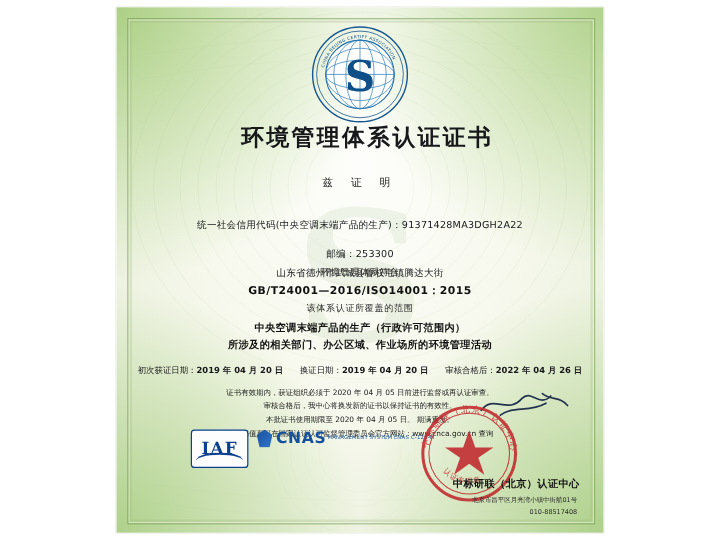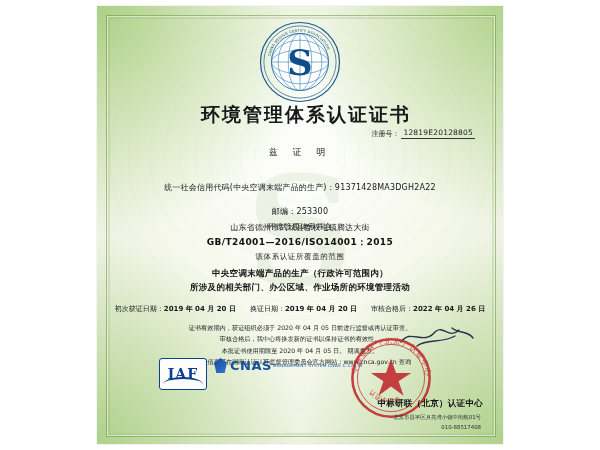--- a/index.html
+++ b/index.html
@@ -350,24 +350,20 @@
         </g>
         <text x="50" y="66" text-anchor="middle" font-family="DejaVu Serif, serif" font-size="42" font-weight="bold" fill="#0f4f87">S</text>
         <path id="arcpath" d="M14 50 A36 36 0 0 1 86 50" fill="none"></path>
         <text font-family="DejaVu Sans, sans-serif" font-size="4.2" fill="#0f4f87" letter-spacing="0.4">
           <textPath href="#arcpath" startOffset="6%">CHINA BEIJING CERTIFY ASSOCIATION</textPath>
         </text>
       </svg>
 
       <div class="main-title">环境管理体系认证证书</div>
 
-      <div class="cert-no-row">
-        <span class="cert-no-label">注册号：</span>
-        <span class="cert-no-value">12819E20128805</span>
-      </div>
 
       <div class="hereby">兹 证 明</div>
 
       <div class="idrow r1">统一社会信用代码(中央空调末端产品的生产)：91371428MA3DGH2A22</div>
       <div class="idrow r2">山东省德州市武城县鲁权屯镇腾达大街</div>
       <div class="idrow r3">邮编：253300</div>
 
       <div class="sec-label l1">环境管理体系符合</div>
       <div class="std-line">GB/T24001—2016/ISO14001：2015</div>
 

